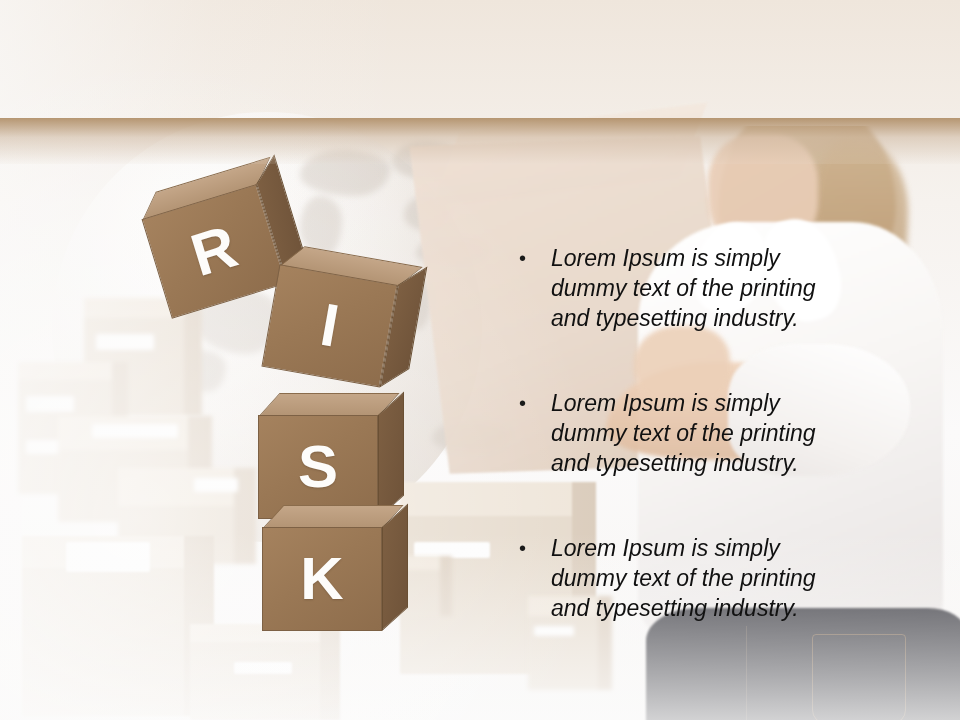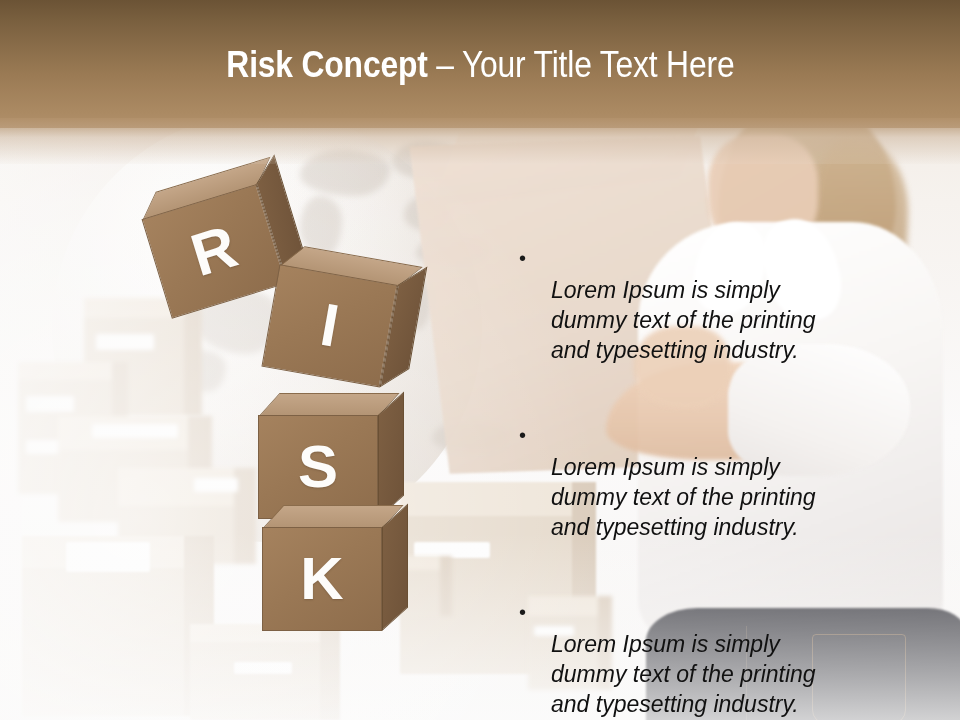--- a/index.html
+++ b/index.html
@@ -331,21 +331,20 @@
     text-align: left;
     padding-left: 4px;
     box-sizing: border-box;
   }
   .bullet-text {
     color: #111111;
     font-size: 23px;
     font-style: italic;
     line-height: 30px;
     flex: 1 1 auto;
-    margin-top: 32px;
   }
 </style>
 </head>
 <body>
 
 <div class="slide">
 
   <div class="photo">
 
     <div class="globe"></div>
@@ -485,18 +484,15 @@
       <span class="bullet-text">Lorem Ipsum is simply dummy text of the printing and typesetting industry.</span>
     </div>
 
     <div class="bullet-item">
       <span class="bullet-dot">•</span>
       <span class="bullet-text">Lorem Ipsum is simply dummy text of the printing and typesetting industry.</span>
     </div>
 
   </div>
 
-  <div class="header">
-    <div class="title"><span class="title-strong">Risk Concept</span><span class="title-rest"> – Your Title Text Here</span></div>
-  </div>
   <div class="header-fade"></div>
 
 </div>
 
 </body></html>

